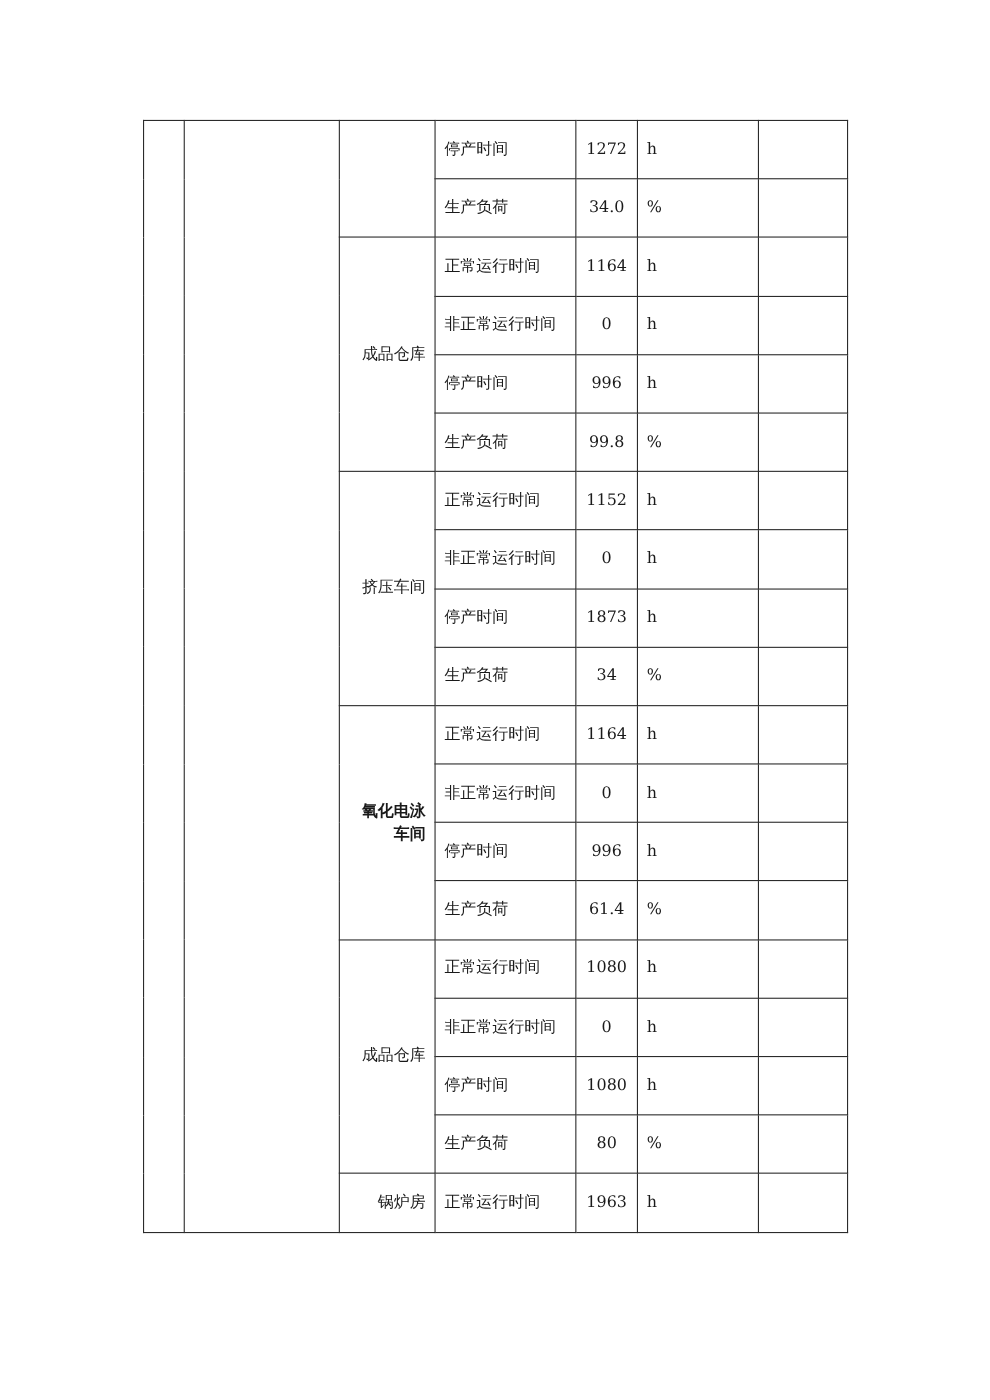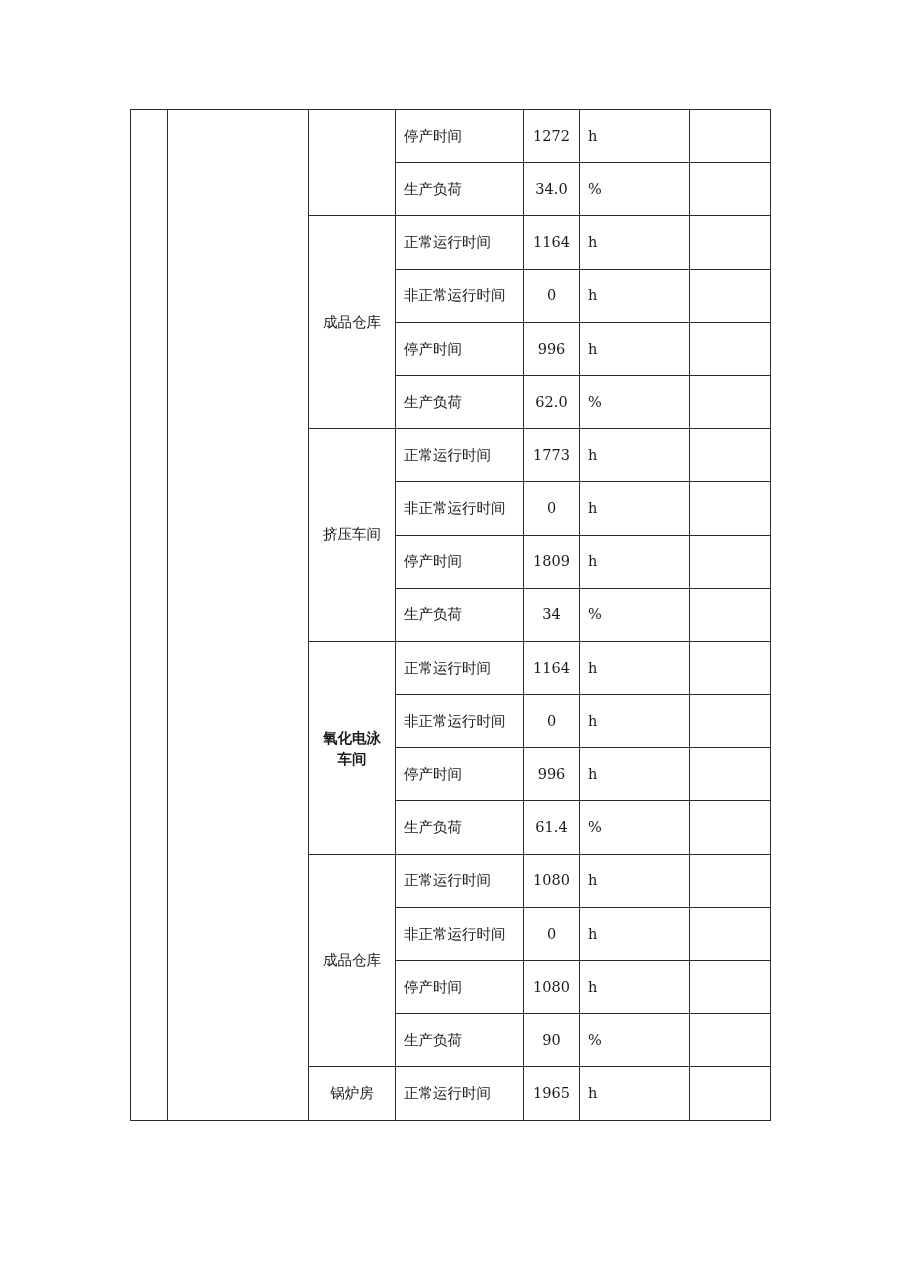--- a/index.html
+++ b/index.html
@@ -53,21 +53,21 @@
 
   td.cell-empty { padding: 0; }
   td.cell-item  { text-align: left; }
   td.cell-value { text-align: center; }
   td.cell-unit  { text-align: left; }
   td.cell-blank { text-align: left; }
 
   
   td.ws-label {
     vertical-align: middle;
-    text-align: center;
+    text-align: right;
     line-height: 1.45;
   }
   td.ws-label.two-line {
     vertical-align: middle;
     font-weight: bold;
   }
 </style>
 </head>
 <body>
 
@@ -112,40 +112,40 @@
           <td class="cell-blank"></td>
         </tr>
         <tr>
           <td class="cell-item">停产时间</td>
           <td class="cell-value">996</td>
           <td class="cell-unit">h</td>
           <td class="cell-blank"></td>
         </tr>
         <tr>
           <td class="cell-item">生产负荷</td>
-          <td class="cell-value">62.0</td>
+          <td class="cell-value">99.8</td>
           <td class="cell-unit">%</td>
           <td class="cell-blank"></td>
         </tr>
         <tr>
           <td class="ws-label" rowspan="4">挤压车间</td>
           <td class="cell-item">正常运行时间</td>
-          <td class="cell-value">1773</td>
-          <td class="cell-unit">h</td>
-          <td class="cell-blank"></td>
-        </tr>
-        <tr>
-          <td class="cell-item">非正常运行时间</td>
-          <td class="cell-value">0</td>
-          <td class="cell-unit">h</td>
-          <td class="cell-blank"></td>
-        </tr>
-        <tr>
-          <td class="cell-item">停产时间</td>
-          <td class="cell-value">1809</td>
+          <td class="cell-value">1152</td>
+          <td class="cell-unit">h</td>
+          <td class="cell-blank"></td>
+        </tr>
+        <tr>
+          <td class="cell-item">非正常运行时间</td>
+          <td class="cell-value">0</td>
+          <td class="cell-unit">h</td>
+          <td class="cell-blank"></td>
+        </tr>
+        <tr>
+          <td class="cell-item">停产时间</td>
+          <td class="cell-value">1873</td>
           <td class="cell-unit">h</td>
           <td class="cell-blank"></td>
         </tr>
         <tr>
           <td class="cell-item">生产负荷</td>
           <td class="cell-value">34</td>
           <td class="cell-unit">%</td>
           <td class="cell-blank"></td>
         </tr>
         <tr>
@@ -187,26 +187,26 @@
           <td class="cell-blank"></td>
         </tr>
         <tr>
           <td class="cell-item">停产时间</td>
           <td class="cell-value">1080</td>
           <td class="cell-unit">h</td>
           <td class="cell-blank"></td>
         </tr>
         <tr>
           <td class="cell-item">生产负荷</td>
-          <td class="cell-value">90</td>
+          <td class="cell-value">80</td>
           <td class="cell-unit">%</td>
           <td class="cell-blank"></td>
         </tr>
         <tr>
           <td class="ws-label" rowspan="1">锅炉房</td>
           <td class="cell-item">正常运行时间</td>
-          <td class="cell-value">1965</td>
+          <td class="cell-value">1963</td>
           <td class="cell-unit">h</td>
           <td class="cell-blank"></td>
         </tr>
       </tbody>
   </table>
 </div>
 
 </body></html>

